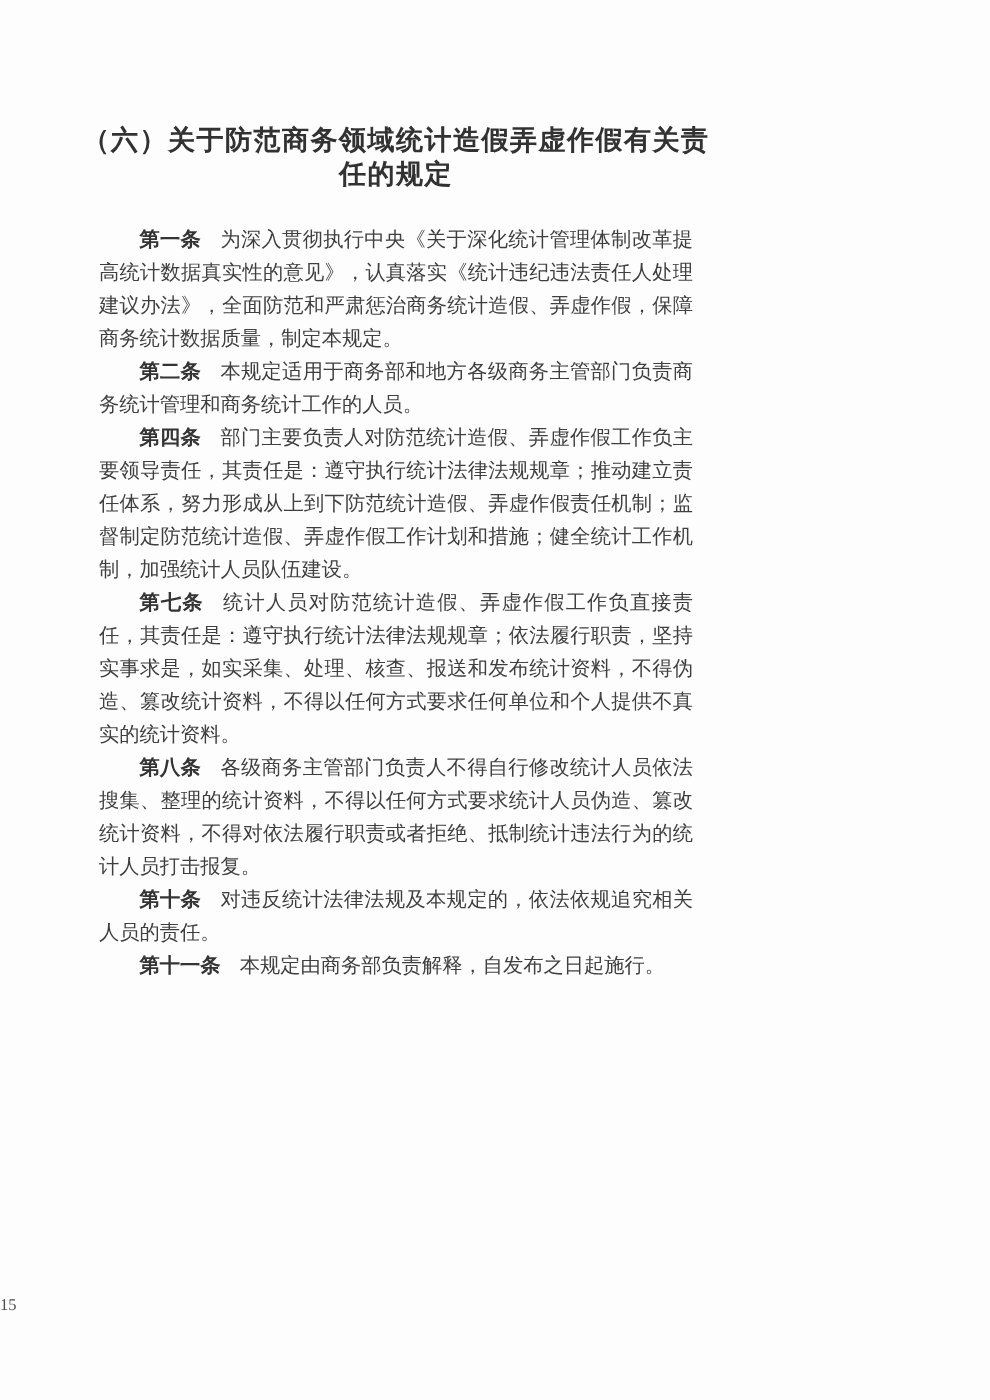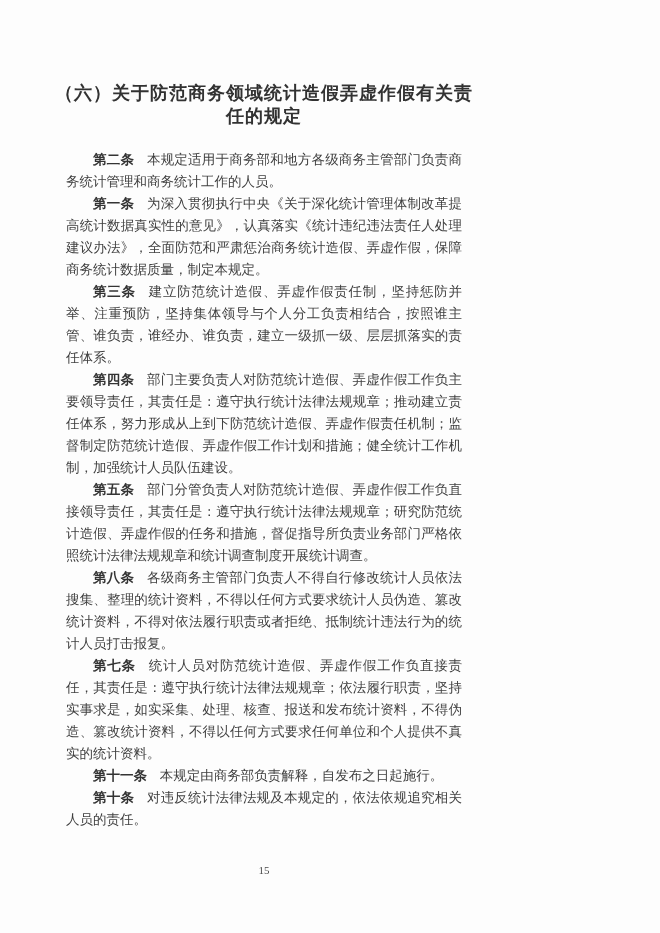--- a/index.html
+++ b/index.html
@@ -40,59 +40,53 @@
   .article .label {
     font-weight: bold;
     color: #343434;
     margin-right: 0.95em;
   }
   .page-number {
     position: absolute;
     bottom: 57px;
     left: 0;
     right: 0;
-    text-align: center;
+    text-align: left;
     font-size: 11px;
     color: #4d4d4d;
   }
 </style>
 </head>
 <body>
 
 <div class="page">
 
   <div class="doc-title">
     <span class="title-line">（六）关于防范商务领域统计造假弄虚作假有关责任的规定</span>
   </div>
 
   <div class="content">
     <p class="article">
-      <span class="label">第二条</span><span>本规定适用于商务部和地方各级商务主管部门负责商务统计管理和商务统计工作的人员。</span>
-    </p>
-    <p class="article">
       <span class="label">第一条</span><span>为深入贯彻执行中央《关于深化统计管理体制改革提高统计数据真实性的意见》，认真落实《统计违纪违法责任人处理建议办法》，全面防范和严肃惩治商务统计造假、弄虚作假，保障商务统计数据质量，制定本规定。</span>
     </p>
     <p class="article">
-      <span class="label">第三条</span><span>建立防范统计造假、弄虚作假责任制，坚持惩防并举、注重预防，坚持集体领导与个人分工负责相结合，按照谁主管、谁负责，谁经办、谁负责，建立一级抓一级、层层抓落实的责任体系。</span>
+      <span class="label">第二条</span><span>本规定适用于商务部和地方各级商务主管部门负责商务统计管理和商务统计工作的人员。</span>
     </p>
     <p class="article">
       <span class="label">第四条</span><span>部门主要负责人对防范统计造假、弄虚作假工作负主要领导责任，其责任是：遵守执行统计法律法规规章；推动建立责任体系，努力形成从上到下防范统计造假、弄虚作假责任机制；监督制定防范统计造假、弄虚作假工作计划和措施；健全统计工作机制，加强统计人员队伍建设。</span>
     </p>
     <p class="article">
-      <span class="label">第五条</span><span>部门分管负责人对防范统计造假、弄虚作假工作负直接领导责任，其责任是：遵守执行统计法律法规规章；研究防范统计造假、弄虚作假的任务和措施，督促指导所负责业务部门严格依照统计法律法规规章和统计调查制度开展统计调查。</span>
+      <span class="label">第七条</span><span>统计人员对防范统计造假、弄虚作假工作负直接责任，其责任是：遵守执行统计法律法规规章；依法履行职责，坚持实事求是，如实采集、处理、核查、报送和发布统计资料，不得伪造、篡改统计资料，不得以任何方式要求任何单位和个人提供不真实的统计资料。</span>
     </p>
     <p class="article">
       <span class="label">第八条</span><span>各级商务主管部门负责人不得自行修改统计人员依法搜集、整理的统计资料，不得以任何方式要求统计人员伪造、篡改统计资料，不得对依法履行职责或者拒绝、抵制统计违法行为的统计人员打击报复。</span>
     </p>
     <p class="article">
-      <span class="label">第七条</span><span>统计人员对防范统计造假、弄虚作假工作负直接责任，其责任是：遵守执行统计法律法规规章；依法履行职责，坚持实事求是，如实采集、处理、核查、报送和发布统计资料，不得伪造、篡改统计资料，不得以任何方式要求任何单位和个人提供不真实的统计资料。</span>
+      <span class="label">第十条</span><span>对违反统计法律法规及本规定的，依法依规追究相关人员的责任。</span>
     </p>
     <p class="article">
       <span class="label">第十一条</span><span>本规定由商务部负责解释，自发布之日起施行。</span>
-    </p>
-    <p class="article">
-      <span class="label">第十条</span><span>对违反统计法律法规及本规定的，依法依规追究相关人员的责任。</span>
     </p>
   </div>
 
   <div class="page-number">15</div>
 
 </div>
 
 </body></html>

